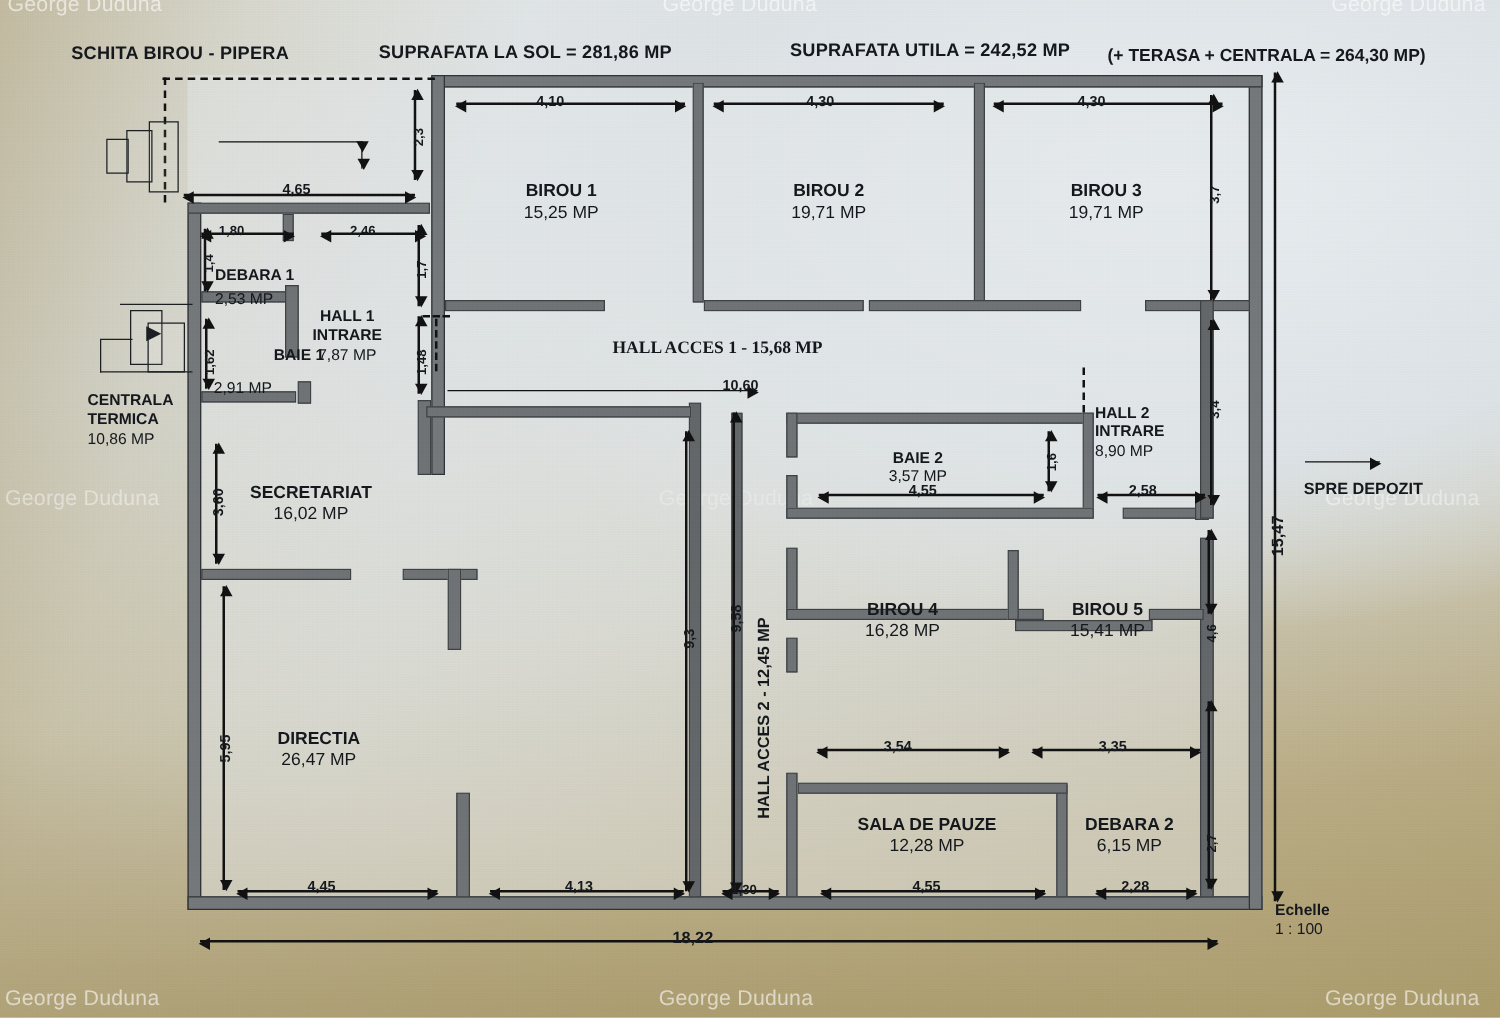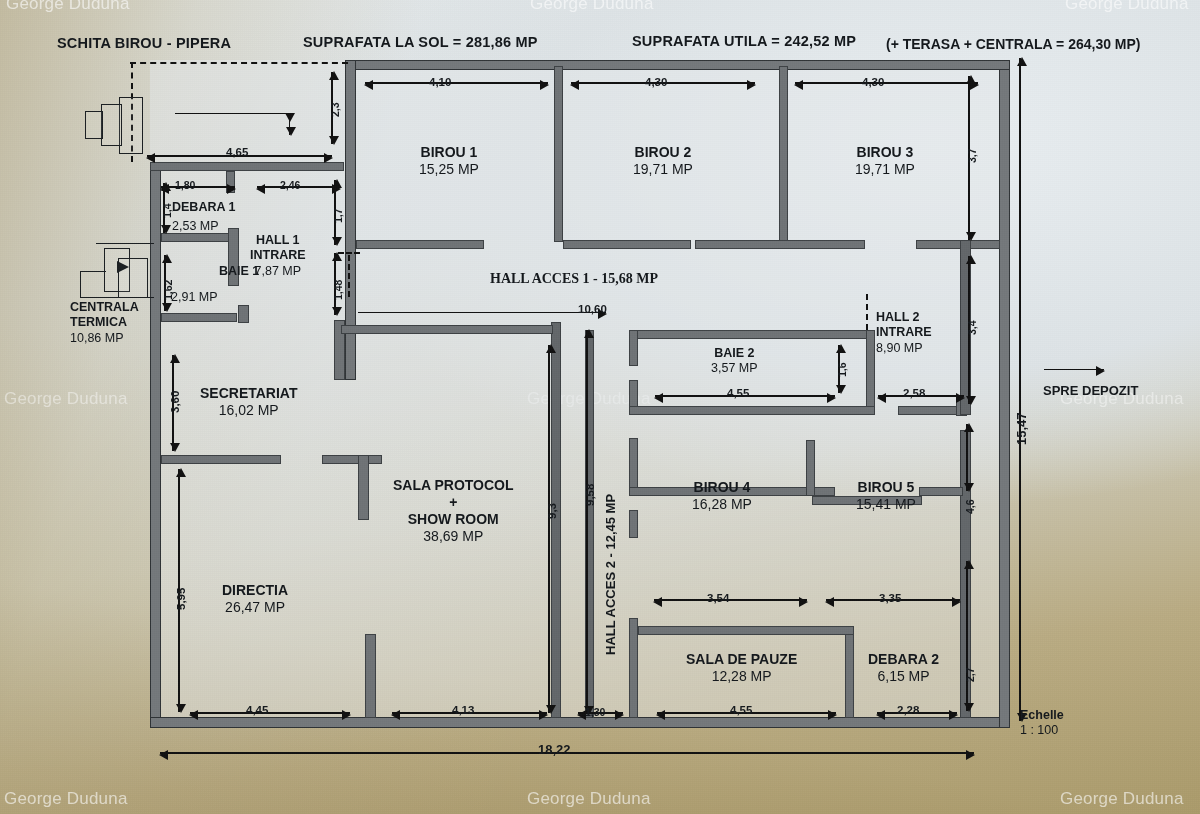--- a/index.html
+++ b/index.html
@@ -27,21 +27,21 @@
     background-image:
       repeating-linear-gradient(0deg, rgba(0,0,0,.05) 0 1px, rgba(255,255,255,.05) 1px 2px),
       repeating-linear-gradient(90deg, rgba(0,0,0,.04) 0 1px, rgba(255,255,255,.04) 1px 2px);
   }
 
   
   .t{position:absolute;color:#14181c;white-space:nowrap;}
   .hdr{font-weight:bold;font-size:14.5px;letter-spacing:.2px;}
   .hdr-sm{font-weight:bold;font-size:14px;}
   .room{font-weight:bold;font-size:14px;text-align:center;line-height:1.22;}
-  .room.sm{font-size:12.5px;}
+  .room.sm{font-size:12.5px;margin-top:13px;}
   .dim{font-size:11.5px;font-weight:bold;color:#15191d;}
   .dim.s{font-size:10.5px;}
   .vlabel{font-weight:bold;font-size:13px;}
 
   
   .w{position:absolute;background:#6f7376;box-shadow:0 0 0 1px #3d4144 inset;}
   .w.dark{background:#63676a;}
   .ext{position:absolute;background:#74787b;box-shadow:0 0 0 1.2px #30343700 inset;
        border:1.2px solid #2f3336;box-sizing:border-box;}
 
@@ -232,26 +232,20 @@
   <div class="t room" style="left:200px;top:385px;">
     <div>SECRETARIAT</div>
     <div style="font-weight:normal">16,02 MP</div>
   </div>
 
   <div class="t room" style="left:222px;top:582px;">
     <div>DIRECTIA</div>
     <div style="font-weight:normal">26,47 MP</div>
   </div>
 
-  <div class="t room" style="left:393px;top:477px;">
-    <div>SALA PROTOCOL</div>
-    <div>+</div>
-    <div>SHOW ROOM</div>
-    <div style="font-weight:normal">38,69 MP</div>
-  </div>
 
   <div class="t room" style="left:419px;top:144px;">
     <div>BIROU 1</div>
     <div style="font-weight:normal">15,25 MP</div>
   </div>
   <div class="t room" style="left:633px;top:144px;">
     <div>BIROU 2</div>
     <div style="font-weight:normal">19,71 MP</div>
   </div>
   <div class="t room" style="left:855px;top:144px;">

